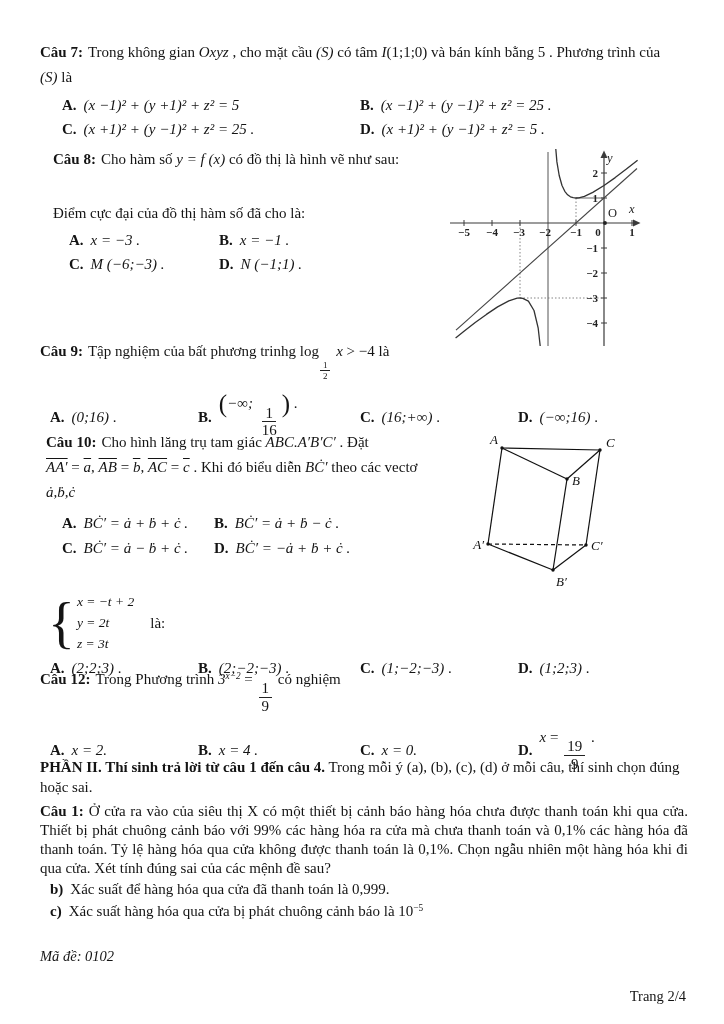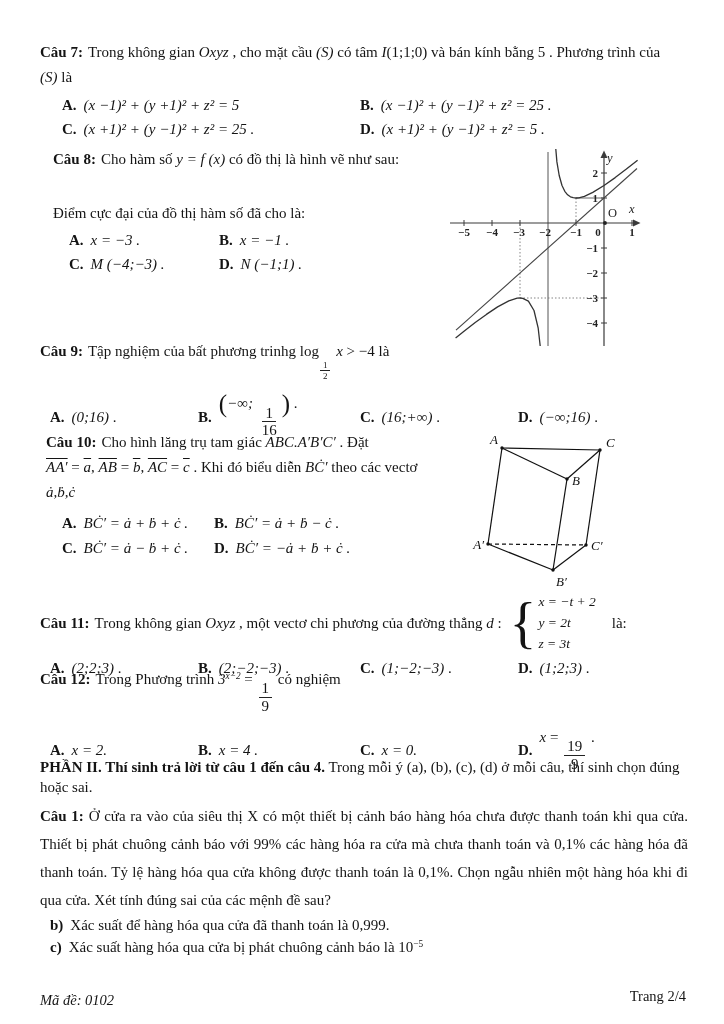--- a/index.html
+++ b/index.html
@@ -29,24 +29,24 @@
   #q8 .sub{margin-top:32px;line-height:22px;}
   #q8 .opts-sm{margin-top:8px;}
   #q9 .opts4{margin-top:14px;}
   #q11 .toprow{display:flex;align-items:center;}
   #q11 .brace{font-size:56px;font-weight:400;line-height:0.9;margin:0 2px 0 8px;}
   #q11 .system{font-size:13.5px;line-height:1.55;font-style:italic;}
   #q11 .post{margin-left:16px;}
   #q11 .opts4{margin-top:5px;}
   #q12 .opts4{margin-top:14px;}
   .p2{line-height:20px;text-align:justify;}
-  .p2c1{margin-top:5px;line-height:28px;text-align:justify;}
+  .p2c1{margin-top:5px;line-height:19px;text-align:justify;}
   .pitem{padding-left:10px;line-height:21px;margin-top:1px;}
   .pitem .ilabel{font-weight:bold;margin-right:7px;}
-  .footL{position:absolute;top:992px;left:40px;font-style:italic;font-size:14.5px;}
+  .footL{position:absolute;top:948px;left:40px;font-style:italic;font-size:14.5px;}
   .footR{position:absolute;top:988px;right:38px;font-size:14.5px;margin-left:12px;}
   svg text{font-family:"Liberation Serif","DejaVu Serif",serif;}
 </style>
 </head>
 <body>
 
 <div class="page">
 
   <div class="q" id="q7" style="top:40px;left:40px;width:648px;">
     <div class="qline"><span class="qlabel">Câu 7:</span><span class="rc"><span>Trong không gian </span><span class="mi">Oxyz</span><span> , cho mặt cầu </span><span class="mi">(S)</span><span> có tâm </span><span class="mi">I</span><span>(1;1;0)</span><span> và bán kính bằng 5 . Phương trình của</span></span></div>
@@ -78,21 +78,21 @@
       <div class="opt">
           <span class="optletter">A.</span>
           <span class="rc"><span class="mi">x = −3 .</span></span>
         </div>
       <div class="opt">
           <span class="optletter">B.</span>
           <span class="rc"><span class="mi">x = −1 .</span></span>
         </div>
       <div class="opt">
           <span class="optletter">C.</span>
-          <span class="rc"><span class="mi">M (−4;−3) .</span></span>
+          <span class="rc"><span class="mi">M (−6;−3) .</span></span>
         </div>
       <div class="opt">
           <span class="optletter">D.</span>
           <span class="rc"><span class="mi">N (−1;1) .</span></span>
         </div>
     </div>
   </div>
 
   <div class="q" style="top:148px;left:448px;">
     <svg width="195" height="200" viewBox="0 0 195 200">
@@ -233,21 +233,20 @@
         <text x="112" y="53">B</text>
         <text x="24" y="117" text-anchor="end">A′</text>
         <text x="131" y="118">C′</text>
         <text x="96" y="154">B′</text>
       </g>
     </svg>
   </div>
 
   <div class="q" id="q11" style="top:592px;left:40px;width:660px;">
     <div class="toprow">
-      <span><span class="qlabel">Câu 11:</span><span class="rc"><span>Trong không gian </span><span class="mi">Oxyz</span><span> , một vectơ chi phương của đường thẳng </span><span class="mi">d</span><span> :</span></span></span>
       <span class="brace">{</span>
       <span class="system">
         <div>x = −t + 2</div>
         <div>y = 2t</div>
         <div>z = 3t</div>
       </span>
       <span class="post">là:</span>
     </div>
     <div class="opts4">
       <div class="opt">

